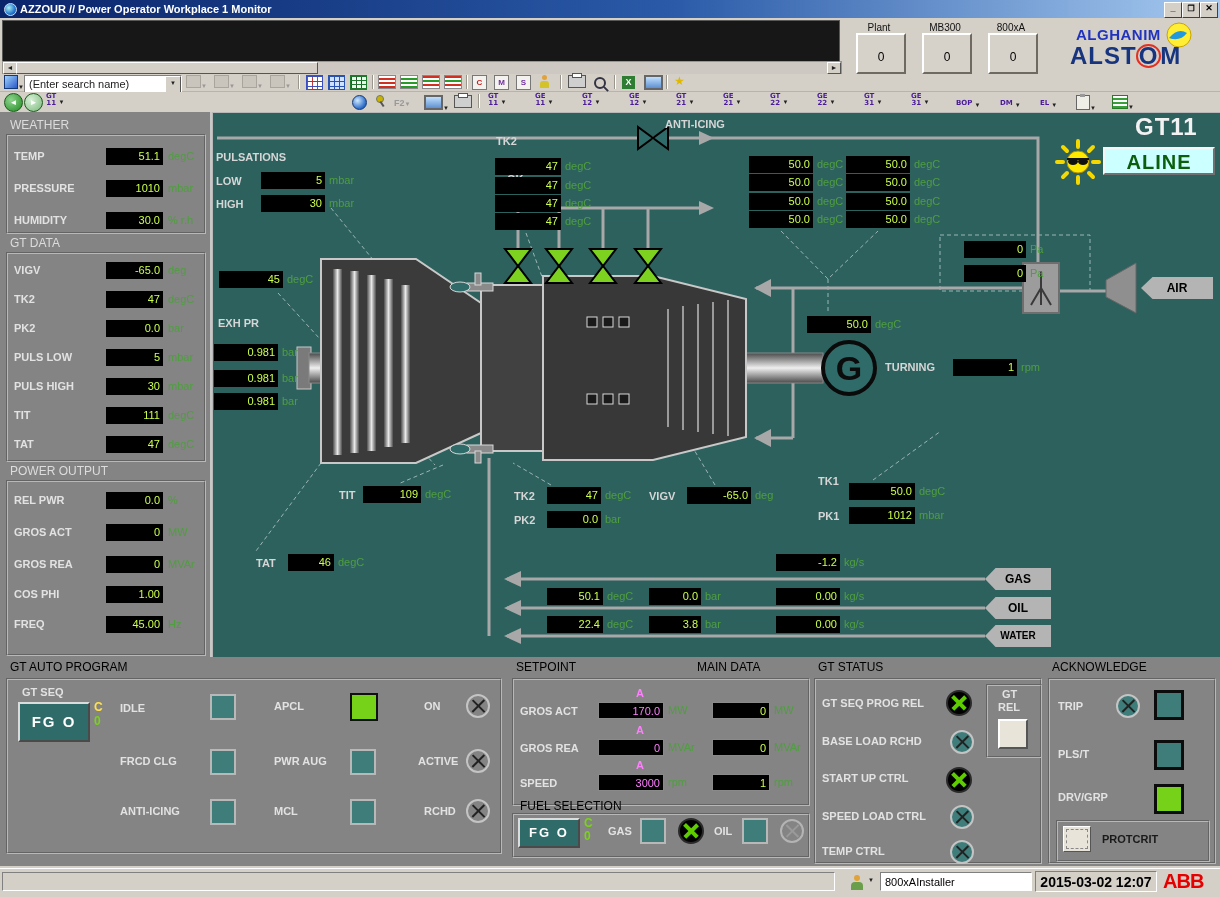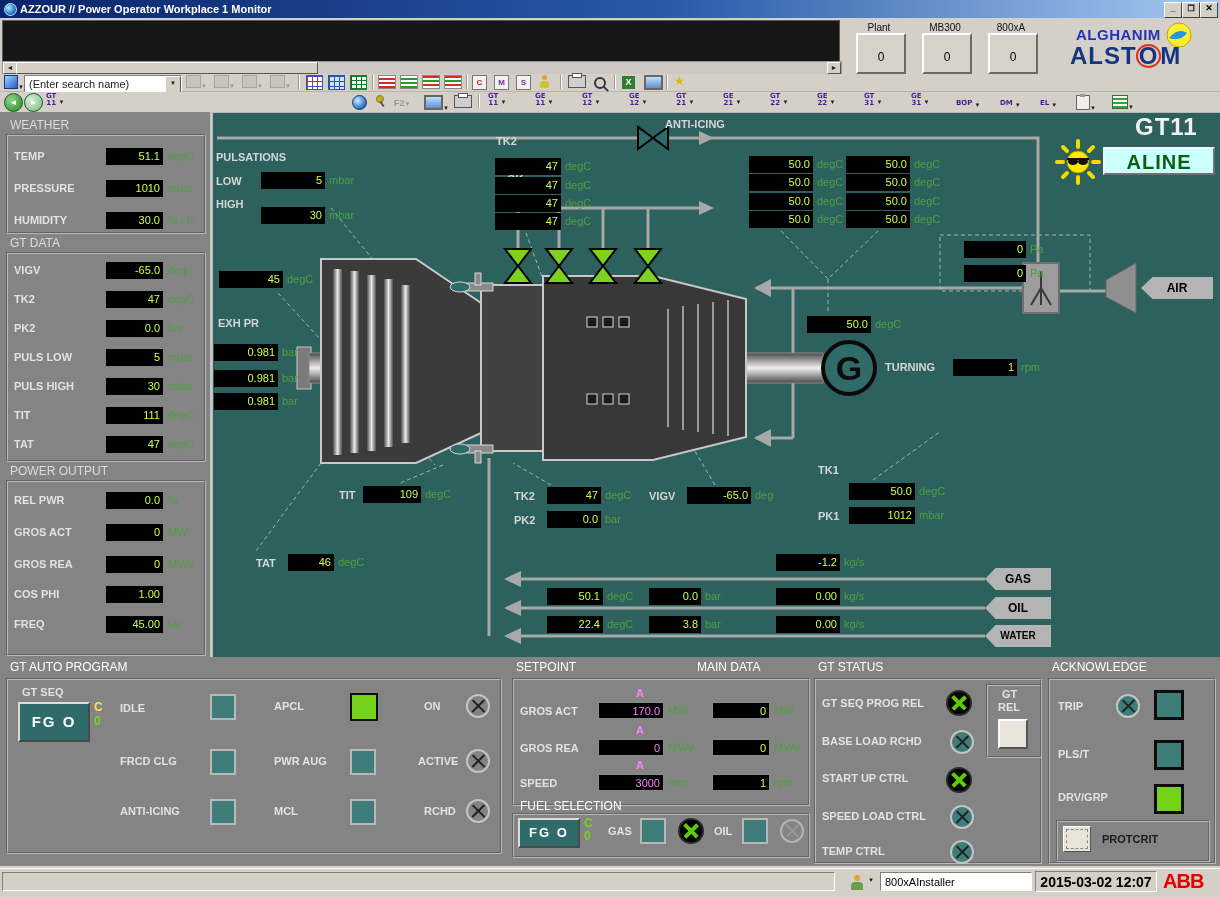--- a/index.html
+++ b/index.html
@@ -113,21 +113,21 @@
   .dv .vbox{display:inline-block;vertical-align:top;}
   .dv .unit{display:inline-block;margin-left:4px;padding-top:2px;vertical-align:top;}
   #gt11title{position:absolute;left:922px;top:0;color:#f2f2f2;font-size:24px;font-weight:bold;letter-spacing:1px;}
   #aline{position:absolute;left:890px;top:34px;width:112px;height:28px;background:#ccffff;
      border:2px solid;border-color:#f4f4f4 #707070 #707070 #f4f4f4;color:#0b5e0b;font-size:20px;font-weight:bold;
      text-align:center;line-height:26px;letter-spacing:1px;box-sizing:border-box;}
   .pentbtn{position:absolute;background:#b4b4b4;color:#000;font-weight:bold;text-align:center;
      clip-path:polygon(0 50%,16% 0,100% 0,100% 100%,16% 100%);line-height:22px;}
   
   #bottom{left:0;top:657px;width:1220px;height:209px;background:#848484;}
-  .hlabel{position:absolute;color:#ffffff;font-size:12px;}
+  .hlabel{position:absolute;color:#000000;font-size:12px;}
   .blbl{position:absolute;color:#e2e2e2;font-weight:bold;white-space:nowrap;}
   .cb{position:absolute;width:26px;height:26px;background:#3f7d7b;border:2px solid #b8b8b8;box-sizing:border-box;}
   .cb.green{background:#76d219;border:2px solid #101010;}
   .cb.blackb{border:3px solid #0c0c0c;width:30px;height:30px;}
   .otx{position:absolute;width:24px;height:24px;border-radius:50%;border:2px solid #c4c4c4;box-sizing:border-box;}
   .otx::before,.otx::after{content:"";position:absolute;left:8%;top:44%;width:84%;height:12%;background:#222;}
   .otx::before{transform:rotate(45deg);} .otx::after{transform:rotate(-45deg);}
   .otx.flat{background:transparent;}
   .otx.teal{background:#3f7d7b;}
   .otx.act{background:#000;border-color:#2a2a2a;width:26px;height:26px;}
@@ -548,21 +548,21 @@
     </svg>
     <div id="aline">ALINE</div>
 
     <span class="dlb" style="left:452px;top:5px">ANTI-ICING</span>
     <span class="dlb" style="left:294px;top:60px">OK</span>
 
     <span class="dlb" style="left:3px;top:38px">PULSATIONS</span>
     <span class="dlb" style="left:3px;top:62px">LOW</span>
     <div class="dv" style="left:48px;top:59px"><span class="vbox" style="width:64px">5</span><span class="unit">mbar</span></div>
     <span class="dlb" style="left:3px;top:85px">HIGH</span>
-    <div class="dv" style="left:48px;top:94px"><span class="vbox" style="width:64px">30</span><span class="unit">mbar</span></div>
+    <div class="dv" style="left:48px;top:82px"><span class="vbox" style="width:64px">30</span><span class="unit">mbar</span></div>
 
     <span class="dlb" style="left:283px;top:22px">TK2</span>
     <div class="dv" style="left:282px;top:45px"><span class="vbox" style="width:66px">47</span><span class="unit">degC</span></div>
     <div class="dv" style="left:282px;top:64px"><span class="vbox" style="width:66px">47</span><span class="unit">degC</span></div>
     <div class="dv" style="left:282px;top:82px"><span class="vbox" style="width:66px">47</span><span class="unit">degC</span></div>
     <div class="dv" style="left:282px;top:100px"><span class="vbox" style="width:66px">47</span><span class="unit">degC</span></div>
 
     <div class="dv" style="left:6px;top:158px"><span class="vbox" style="width:64px">45</span><span class="unit">degC</span></div>
 
     <span class="dlb" style="left:5px;top:204px">EXH PR</span>
@@ -593,21 +593,21 @@
     <div class="dv" style="left:75px;top:441px"><span class="vbox" style="width:46px">46</span><span class="unit">degC</span></div>
 
     <span class="dlb" style="left:301px;top:377px">TK2</span>
     <div class="dv" style="left:334px;top:374px"><span class="vbox" style="width:54px">47</span><span class="unit">degC</span></div>
     <span class="dlb" style="left:301px;top:401px">PK2</span>
     <div class="dv" style="left:334px;top:398px"><span class="vbox" style="width:54px">0.0</span><span class="unit">bar</span></div>
 
     <span class="dlb" style="left:436px;top:377px">VIGV</span>
     <div class="dv" style="left:474px;top:374px"><span class="vbox" style="width:64px">-65.0</span><span class="unit">deg</span></div>
 
-    <span class="dlb" style="left:605px;top:351px">TK1</span>
+    <span class="dlb" style="left:605px;top:362px">TK1</span>
     <div class="dv" style="left:636px;top:370px"><span class="vbox" style="width:66px">50.0</span><span class="unit">degC</span></div>
     <span class="dlb" style="left:605px;top:397px">PK1</span>
     <div class="dv" style="left:636px;top:394px"><span class="vbox" style="width:66px">1012</span><span class="unit">mbar</span></div>
 
     <div class="dv" style="left:563px;top:441px"><span class="vbox" style="width:64px">-1.2</span><span class="unit">kg/s</span></div>
     <div class="dv" style="left:334px;top:475px"><span class="vbox" style="width:56px">50.1</span><span class="unit">degC</span></div>
     <div class="dv" style="left:436px;top:475px"><span class="vbox" style="width:52px">0.0</span><span class="unit">bar</span></div>
     <div class="dv" style="left:563px;top:475px"><span class="vbox" style="width:64px">0.00</span><span class="unit">kg/s</span></div>
     <div class="dv" style="left:334px;top:503px"><span class="vbox" style="width:56px">22.4</span><span class="unit">degC</span></div>
     <div class="dv" style="left:436px;top:503px"><span class="vbox" style="width:52px">3.8</span><span class="unit">bar</span></div>

